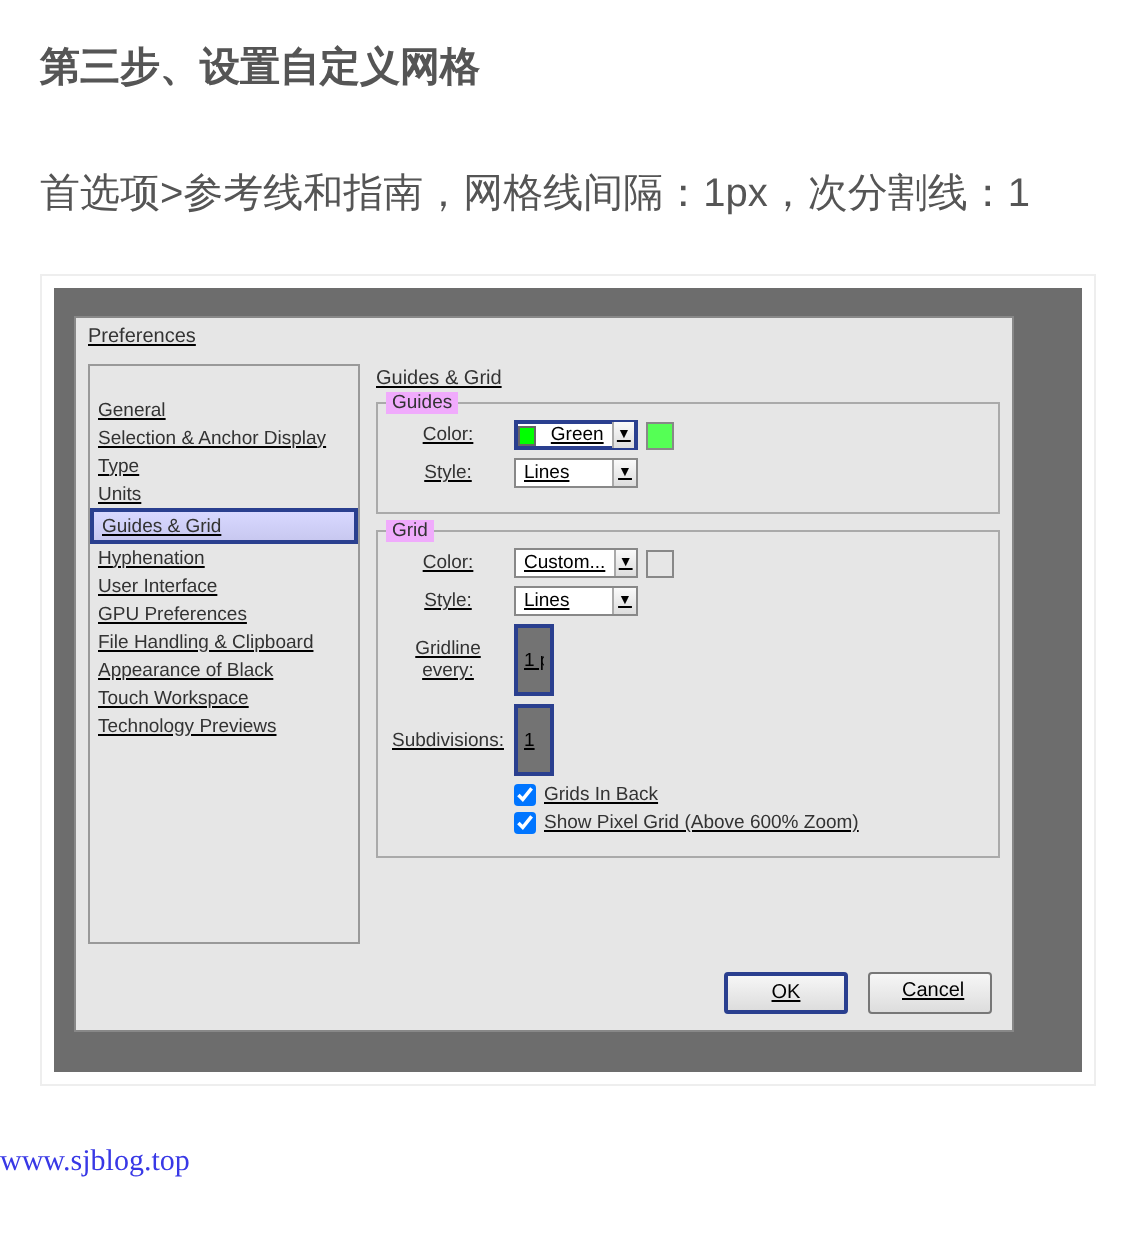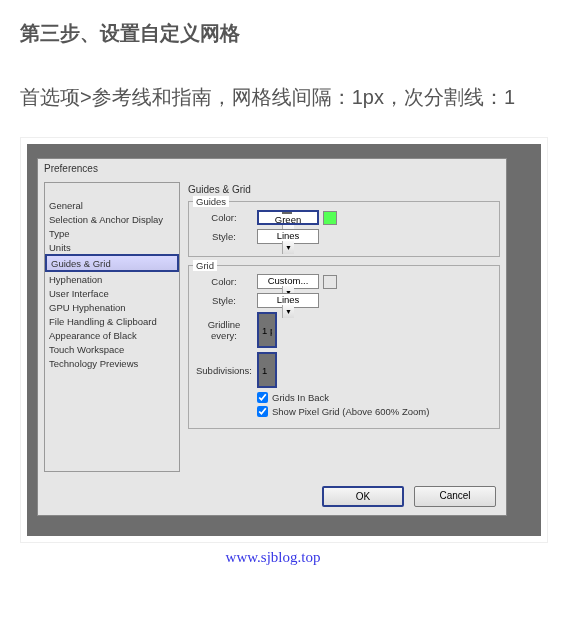--- a/index.html
+++ b/index.html
@@ -2,64 +2,64 @@
 <html><head>
   <meta charset="utf-8">
   <style>
     * { box-sizing: border-box; margin: 0; padding: 0; }
     body { font-family: Arial, "Microsoft YaHei", sans-serif; background: #fff; width: 568px; }
     
     .article { padding: 20px 20px 0 20px; }
     .step-title { color: #555; font-size: 20px; margin-bottom: 28px; }
     .step-desc { color: #555; font-size: 20px; line-height: 2.2; margin-bottom: 18px; }
     
-    .screenshot-frame { background: #fff; padding: 6px; margin: 0 20px; border: 1px solid #eee; }
+    .screenshot-frame { background: #fff; padding: 6px; margin: 0 20px; border: 1px solid #eee; text-decoration: underline; }
     .screenshot { background: #6d6d6d; padding: 14px 0 20px 10px; overflow: hidden; }
     
     .dialog { background: #e6e6e6; border: 1px solid #888; width: 470px; font-size: 10px; }
     .dialog-title { padding: 4px 6px; color: #333; font-size: 10px; }
     .dialog-body { display: flex; padding: 4px 6px 6px 6px; min-height: 300px; }
     
     .sidebar { width: 136px; border: 1px solid #999; background: #e6e6e6; padding: 15px 0; }
     .sidebar-item { padding: 1.5px 4px; color: #333; font-size: 9.5px; cursor: pointer; }
     .sidebar-item.selected { border: 2px solid #2a3f8f; background: linear-gradient(#d8d8ff,#c8c8f0); margin: 0; }
     
     .main-panel { flex: 1; padding: 0 0 8px 8px; }
     .panel-heading { font-size: 10px; color: #333; padding: 2px 0 6px 0; }
     
     .fieldset { border: 1px solid #aaa; padding: 8px 6px 8px 6px; margin-bottom: 8px; position: relative; }
-    .fieldset-legend { position: absolute; top: -6px; left: 4px; background: #ffffff; padding: 0 3px; font-size: 9.5px; color: #333; }
+    .fieldset-legend { position: absolute; top: -6px; left: 4px; background: #f0abfc; padding: 0 3px; font-size: 9.5px; color: #333; }
     
     .field-row { display: flex; align-items: center; margin-bottom: 4px; }
     .field-label { width: 62px; text-align: center; padding-right: 4px; font-size: 9.5px; color: #333; }
     .field-label.wide { width: 62px; }
     
-    .dropdown { display: inline-flex; align-items: center; border: 1px solid #888; background: #fff; height: 15px; font-size: 9.5px; position: relative; flex-direction: column; }
+    .dropdown { display: inline-flex; align-items: center; border: 1px solid #888; background: #fff; height: 15px; font-size: 9.5px; position: relative; }
     .dropdown.highlighted { border: 2px solid #2a3f8f; }
     .dropdown-text { padding: 0 4px; flex: 1; }
     .dropdown-arrow { width: 12px; text-align: center; border-left: 1px solid #aaa; background: linear-gradient(#fafafa,#ddd); font-size: 7px; line-height: 13px; }
     .dropdown.w60 { width: 62px; }
     
     .swatch { display: inline-block; width: 10px; height: 10px; margin-right: 3px; border: 1px solid #666; vertical-align: middle; }
     .swatch.green { background: #00ff00; }
     .swatch-btn { display: inline-block; width: 14px; height: 14px; border: 1px solid #888; margin-left: 4px; cursor: pointer; }
     .swatch-btn.green { background: #55ff55; }
     .swatch-btn.blank { background: #e6e6e6; }
     
     .text-input { border: 1px solid #888; background: #737373; height: 14px; width: 20px; font-size: 9.5px; padding: 16px 3px; }
     .text-input.highlighted { border: 2px solid #2a3f8f; height: 16px; }
     
     .checkbox-row { display: flex; align-items: center; margin: 3px 0 3px 62px; font-size: 9.5px; color: #333; }
     .checkbox-row input { margin-right: 4px; width: 11px; height: 11px; }
     
     .button-bar { display: flex; justify-content: flex-end; gap: 10px; padding: 8px 10px; }
-    .btn { border: 1px solid #777; background: linear-gradient(#f6f6f6,#ddd); padding: 3px 16px; width: 82px; text-align: center; font-size: 10px; border-radius: 2px; cursor: pointer; }
+    .btn { border: 1px solid #777; background: linear-gradient(#f6f6f6,#ddd); padding: 3px 16px; width: 62px; text-align: center; font-size: 10px; border-radius: 2px; cursor: pointer; }
     .btn.primary { border: 2px solid #2a3f8f; }
     
-    .watermark { text-align: center; padding: 6px 22px 10px 0; color: #3838e6; font-size: 15px; font-family: "Times New Roman", serif; }
+    .watermark { text-align: left; padding: 6px 22px 10px 0; color: #3838e6; font-size: 15px; font-family: "Times New Roman", serif; margin-top: 24px; }
   </style>
 </head>
 <body>
 
 <div class="article">
   <h2 class="step-title">第三步、设置自定义网格</h2>
   <p class="step-desc">首选项&gt;参考线和指南，网格线间隔：1px，次分割线：1</p>
 </div>
 
 <div class="screenshot-frame">
@@ -68,21 +68,21 @@
       <div class="dialog-title">Preferences</div>
       <div class="dialog-body">
         <div class="sidebar" id="sidebar">
             <div class="sidebar-item">General</div>
             <div class="sidebar-item">Selection &amp; Anchor Display</div>
             <div class="sidebar-item">Type</div>
             <div class="sidebar-item">Units</div>
             <div class="sidebar-item selected">Guides &amp; Grid</div>
             <div class="sidebar-item">Hyphenation</div>
             <div class="sidebar-item">User Interface</div>
-            <div class="sidebar-item">GPU Hyphenation</div>
+            <div class="sidebar-item">GPU Preferences</div>
             <div class="sidebar-item">File Handling &amp; Clipboard</div>
             <div class="sidebar-item">Appearance of Black</div>
             <div class="sidebar-item">Touch Workspace</div>
             <div class="sidebar-item">Technology Previews</div>
           </div>
         <div class="main-panel">
           <div class="panel-heading">Guides &amp; Grid</div>
 
           <div class="fieldset">
             <span class="fieldset-legend">Guides</span>

